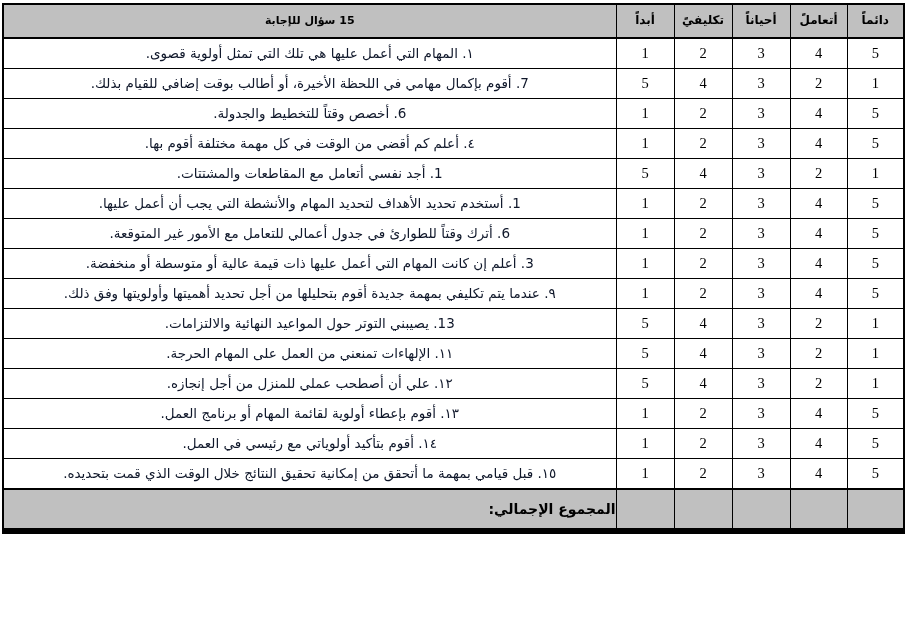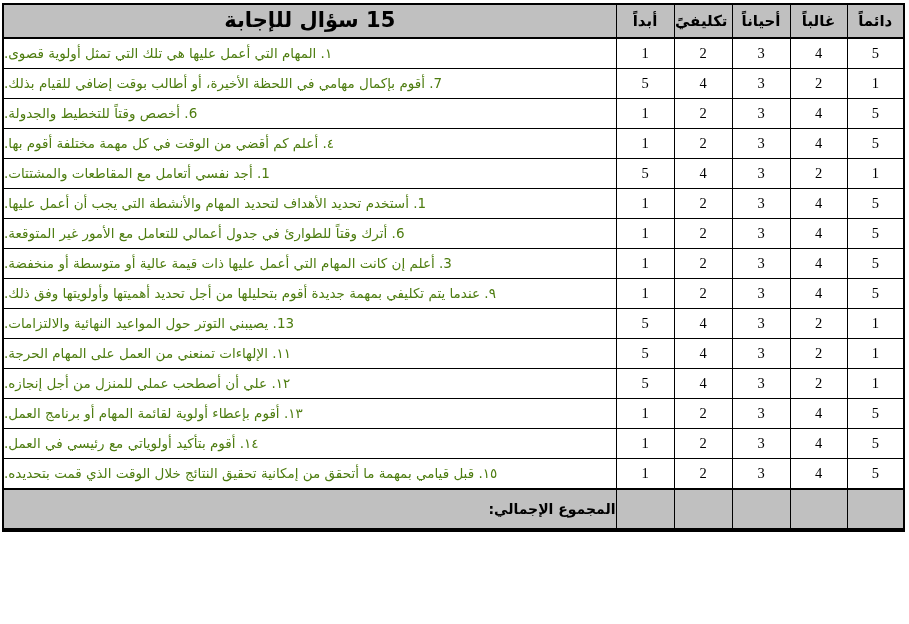--- a/index.html
+++ b/index.html
@@ -46,54 +46,54 @@
     font-size: 15px;
     font-weight: bold;
     color: #000000;
     text-align: center;
     border-top: 2px solid #000000;
     border-bottom: 2px solid #000000;
     padding: 0 4px;
     line-height: 1.1;
   }
   tr.head-row th.head-question {
-    font-size: 21px;
+    font-size: 11px;
     letter-spacing: 0.2px;
   }
   tr.head-row th.head-scale {
-    font-size: 15px;
+    font-size: 12px;
   }
 
   
   tr.q-row td {
     height: 29px;
   }
   td.val {
     text-align: center;
     font-size: 14.5px;
     color: #000000;
     font-family: "Liberation Serif", "DejaVu Serif", serif;
     line-height: 1;
   }
   td.question {
-    text-align: left;
+    text-align: center;
     padding: 0 10px 0 8px;
     font-size: 13.5px;
-    color: #4d7c0f;
+    color: #0f172a;
     line-height: 1.25;
     white-space: nowrap;
     overflow: hidden;
   }
 
   
   tr.total-row td {
     background: #c0c0c0;
     height: 38px;
     border-top: 2px solid #000000;
-    border-bottom: 4px solid #000000;
+    border-bottom: 6px solid #000000;
     text-align: right;
   }
   td.total-label {
     text-align: right;
     padding: 0 10px 0 8px;
     font-size: 14px;
     font-weight: bold;
     color: #000000;
   }
 </style>
@@ -106,21 +106,21 @@
       <col class="c-num">
         <col class="c-num">
         <col class="c-num2">
         <col class="c-num2">
         <col class="c-num2">
         <col class="c-q">
     </colgroup>
     <thead>
       <tr class="head-row">
         <th class="head-scale">دائماً</th>
-        <th class="head-scale">غالباً</th>
+        <th class="head-scale">أتعاملً</th>
         <th class="head-scale">أحياناً</th>
         <th class="head-scale">تكليفيً</th>
         <th class="head-scale">أبداً</th>
         <th class="head-question">15 سؤال للإجابة</th>
       </tr>
     </thead>
     <tbody id="table-body">
         <tr class="q-row">
           <td class="val">5</td>
           <td class="val">4</td>

